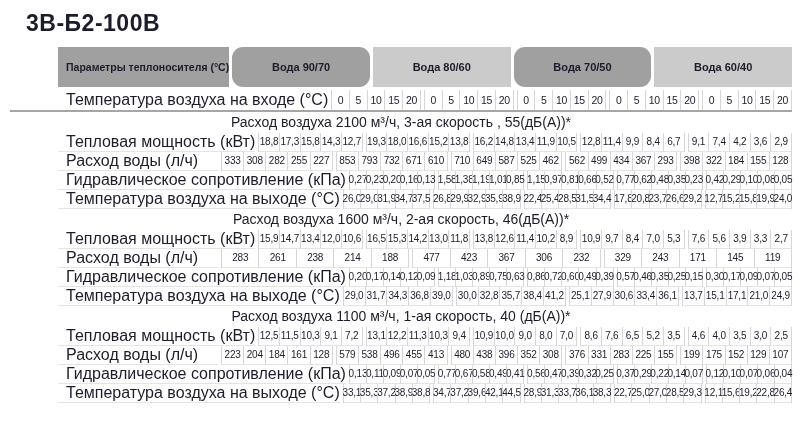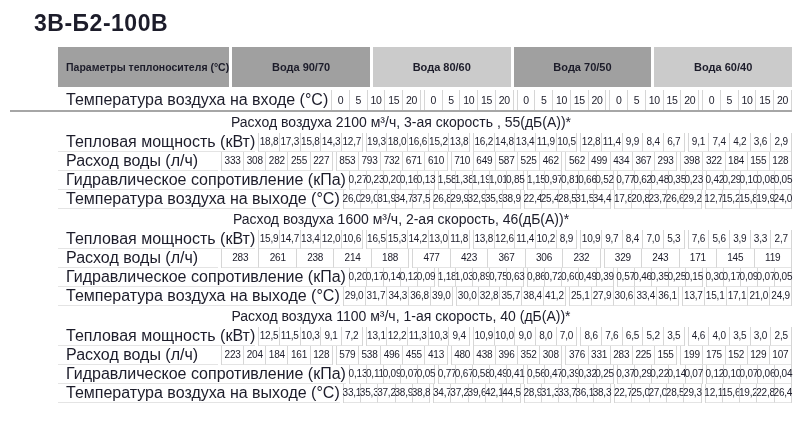--- a/index.html
+++ b/index.html
@@ -13,21 +13,21 @@
   }
   *{box-sizing:border-box;}
   html,body{margin:0;padding:0;}
   body{
     width:800px;height:421px;background:var(--bg);
     font-family:"Liberation Sans", sans-serif;color:var(--text);
     overflow:hidden;
   }
   .page{padding:8px 8px 0 10px;}
   .title{
-    font-size:23px;font-weight:700;margin:2px 0 9px 24px;
+    font-size:23px;font-weight:700;margin:2px 0 9px 16px;
     letter-spacing:.5px;line-height:1.2;
   }
   .table{width:782px;}
   .row{display:flex;align-items:stretch;padding-left:48px;}
   .lcell{
     flex:0 0 160px;display:flex;align-items:center;padding-left:8px;
     font-size:16px;border-bottom:1px solid var(--border-light);white-space:nowrap;
   }
   .dcols{flex:1;display:flex;gap:3px;margin-left:3px;min-width:0;}
   .grp{
@@ -43,21 +43,21 @@
   .h-head{height:40px;margin-bottom:3px;}
   .h-head .lcell{
     background:var(--header-dark);border-bottom:none;
     font-size:10.5px;font-weight:600;
   }
   .ghead{
     flex:1;display:flex;align-items:center;justify-content:center;
     font-size:11px;font-weight:600;min-width:0;
   }
   .ghead.light{background:var(--header-light);}
-  .ghead.dark{background:var(--header-dark);}
+  .ghead.dark{background:var(--header-dark);border-radius:11px;}
   .h-temp{height:22px;border-bottom:2px solid var(--border-strong);}
   .h-temp .cell,.h-temp .lcell{border-bottom:none;}
   .h-temp .cell{font-size:10.5px;}
   .sect-title{
     height:21px;display:flex;align-items:center;justify-content:center;
     font-size:14px;
   }
   .h-data{height:19px;text-align:center;}
 </style>
 </head>

